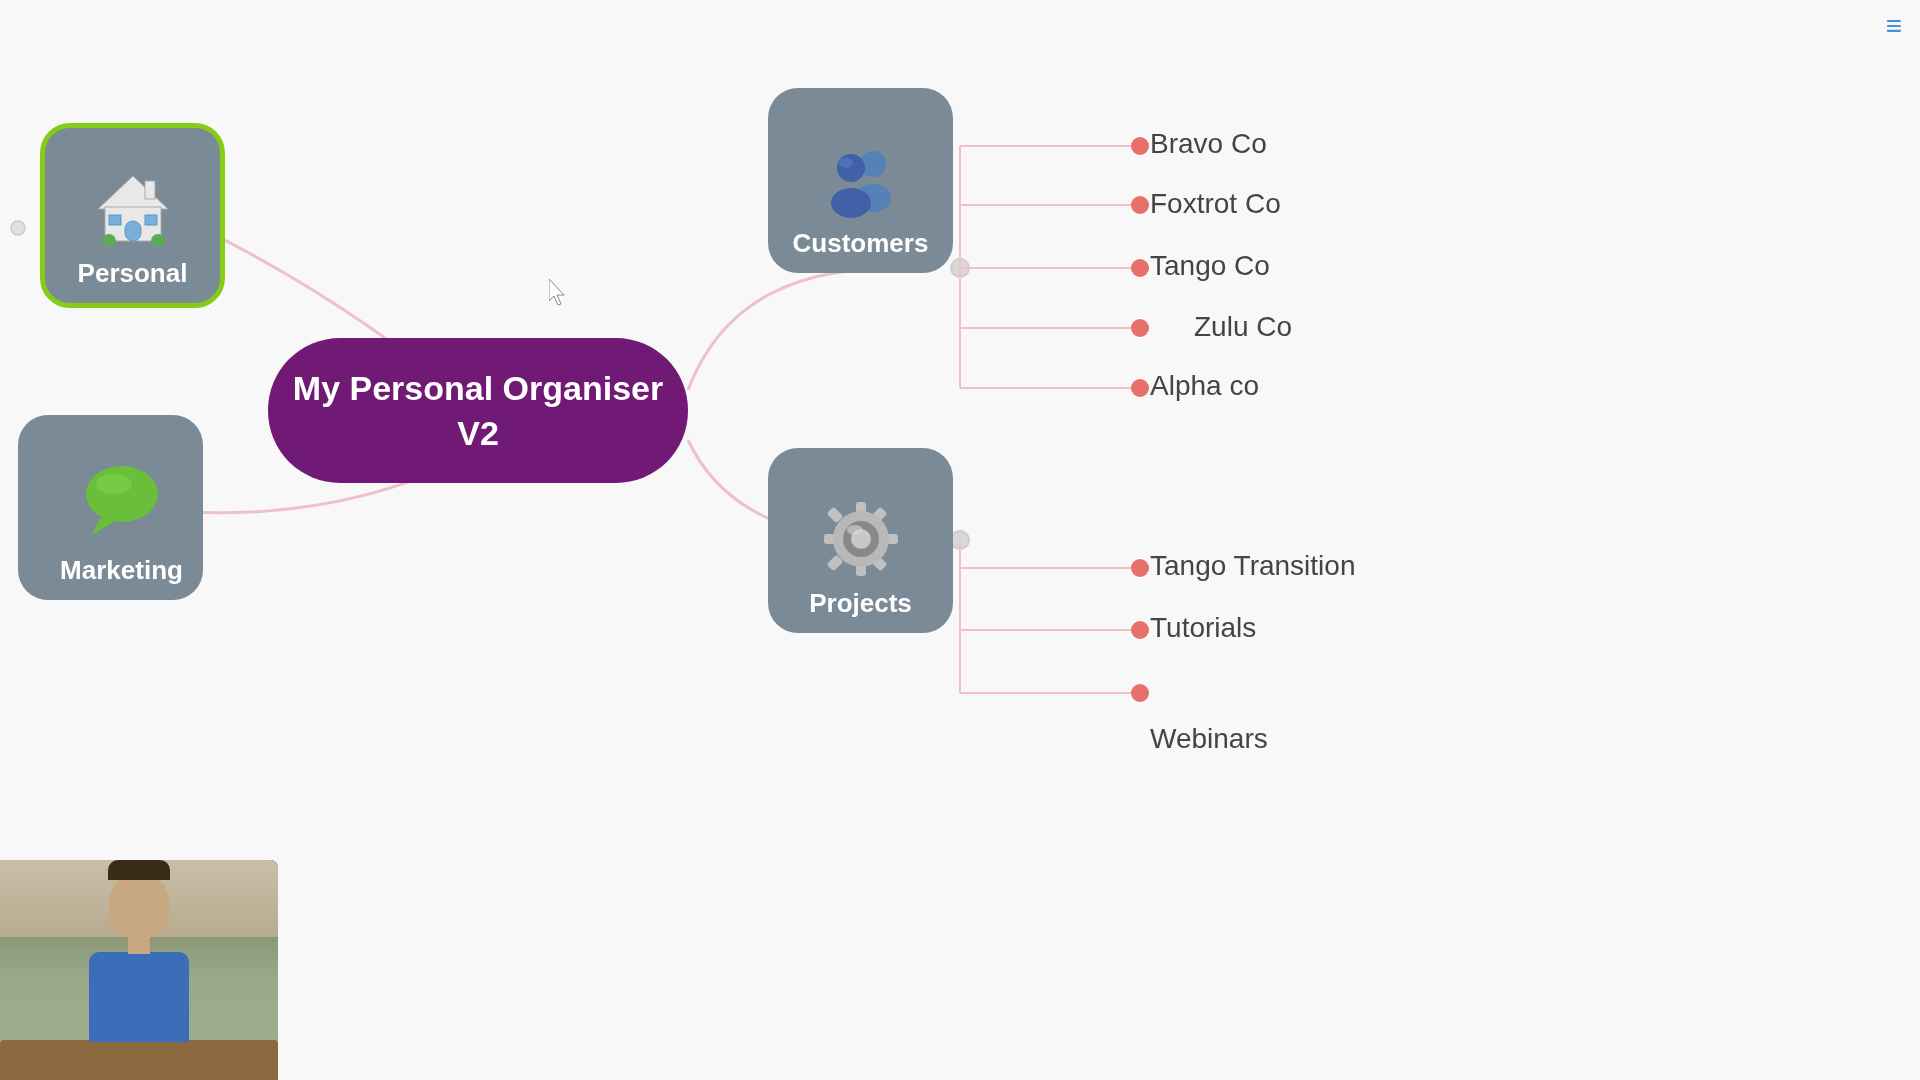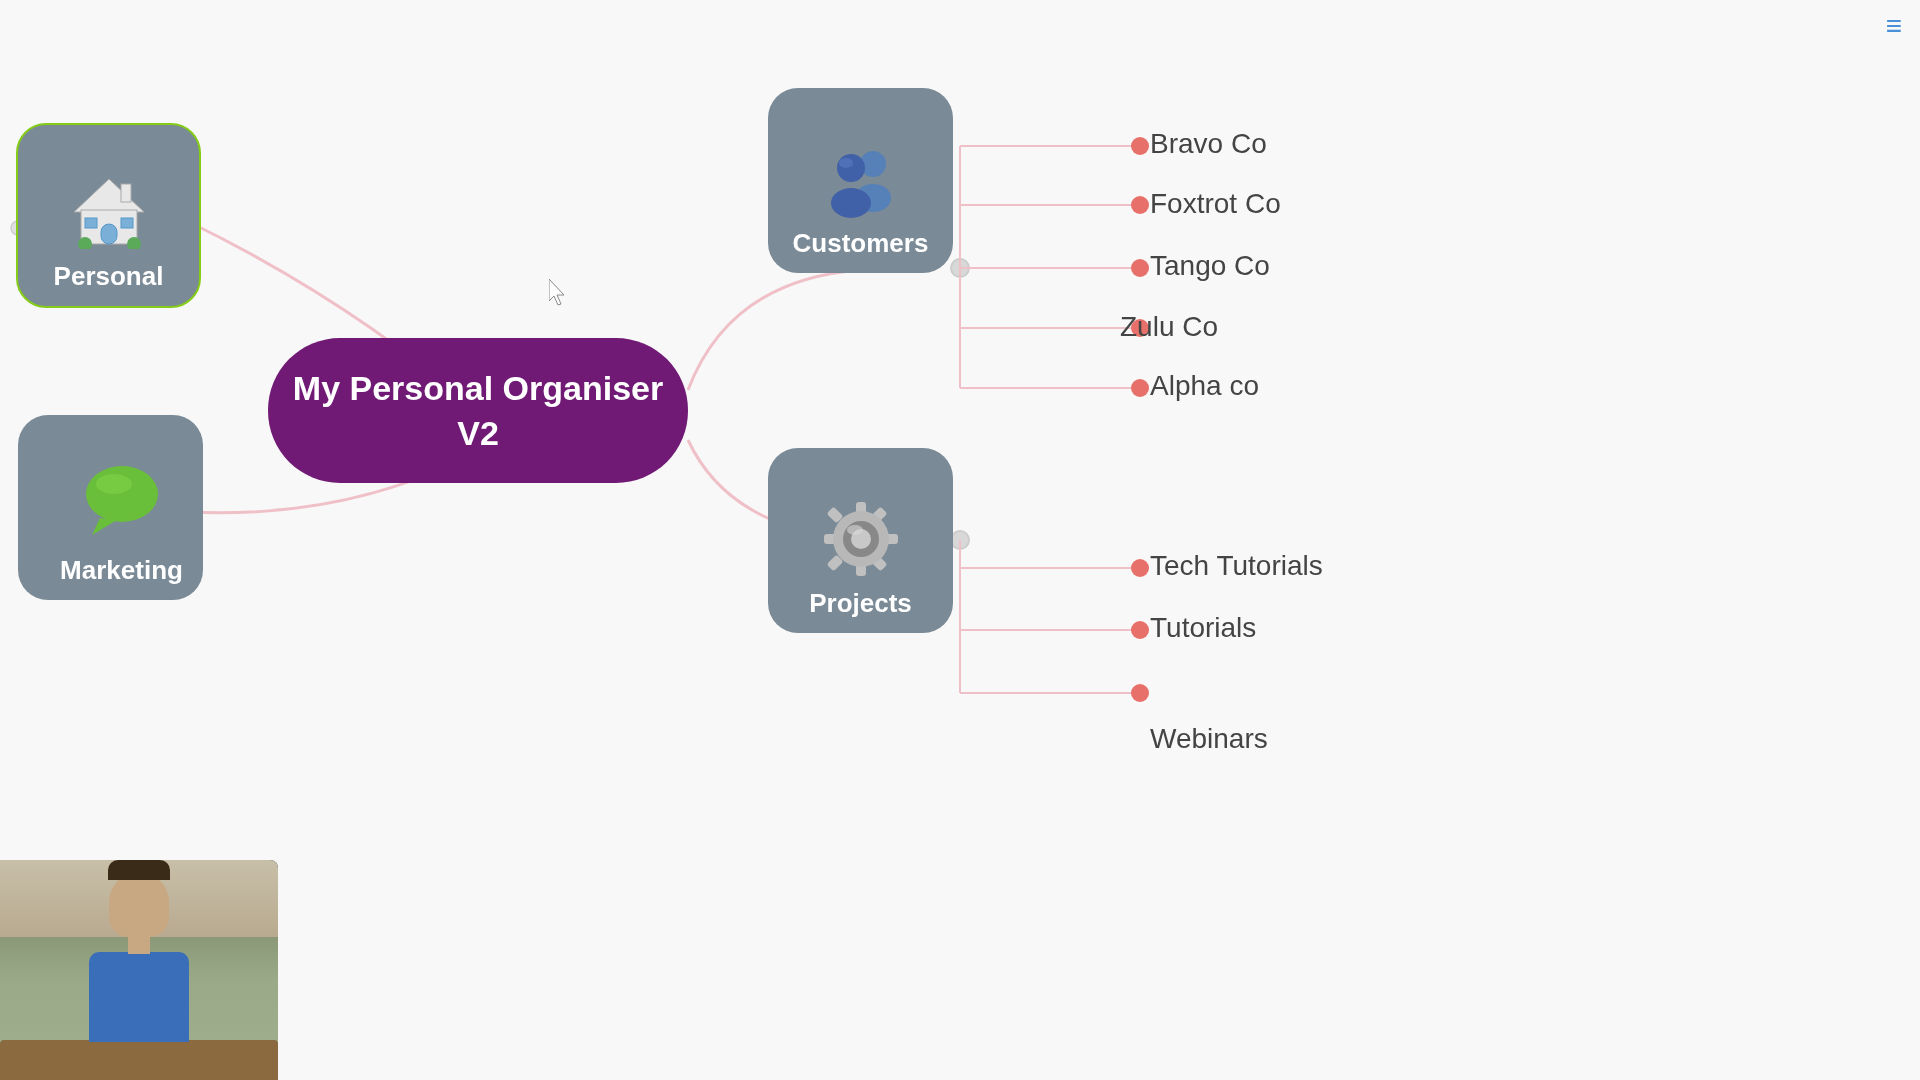--- a/index.html
+++ b/index.html
@@ -66,23 +66,23 @@
       display: flex;
       flex-direction: column;
       align-items: center;
       justify-content: flex-end;
       padding-bottom: 14px;
       cursor: pointer;
       z-index: 10;
       text-align: right;
     }
     .branch-node.personal {
-      left: 16px;
+      left: 40px;
       top: 123px;
-      border: 2px solid #84cc16;
+      border: 5px solid #84cc16;
     }
     .branch-node.marketing {
       left: 18px;
       top: 415px;
       padding-left: 22px;
     }
     .branch-node.customers {
       left: 768px;
       top: 88px;
     }
@@ -290,29 +290,29 @@
 
 <div class="leaf-node leaf-bravo" style="left:1150px; top:128px;">
   <span class="leaf-text">Bravo Co</span>
 </div>
 <div class="leaf-node leaf-foxtrot" style="left:1150px; top:188px;">
   <span class="leaf-text">Foxtrot Co</span>
 </div>
 <div class="leaf-node leaf-tango" style="left:1150px; top:250px;">
   <span class="leaf-text">Tango Co</span>
 </div>
-<div class="leaf-node leaf-zulu" style="left:1120px; top:311px;">
+<div class="leaf-node leaf-zulu" style="left:1194px; top:311px;">
   <span class="leaf-text">Zulu Co</span>
 </div>
 <div class="leaf-node leaf-alpha" style="left:1150px; top:370px;">
   <span class="leaf-text">Alpha co</span>
 </div>
 
 <div class="leaf-node leaf-tech" style="left:1150px; top:550px;">
-  <span class="leaf-text">Tech Tutorials</span>
+  <span class="leaf-text">Tango Transition</span>
 </div>
 <div class="leaf-node leaf-tutorials" style="left:1150px; top:612px;">
   <span class="leaf-text">Tutorials</span>
 </div>
 <div class="leaf-node leaf-webinars" style="left:1150px; top:675px;margin-top:48px;">
   <span class="leaf-text">Webinars</span>
 </div>
 
 <div class="cursor">
   <svg width="20" height="28" viewBox="0 0 20 28">

